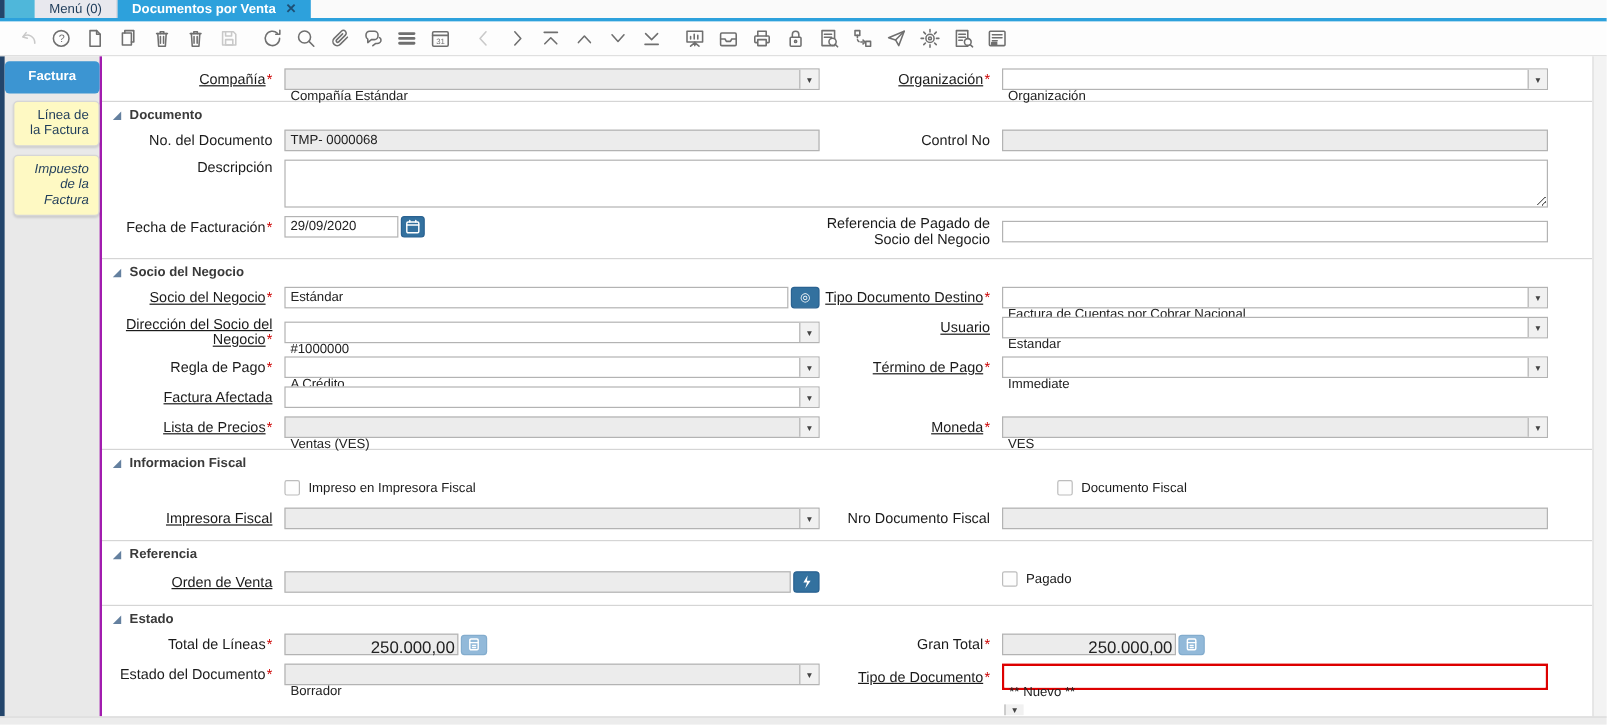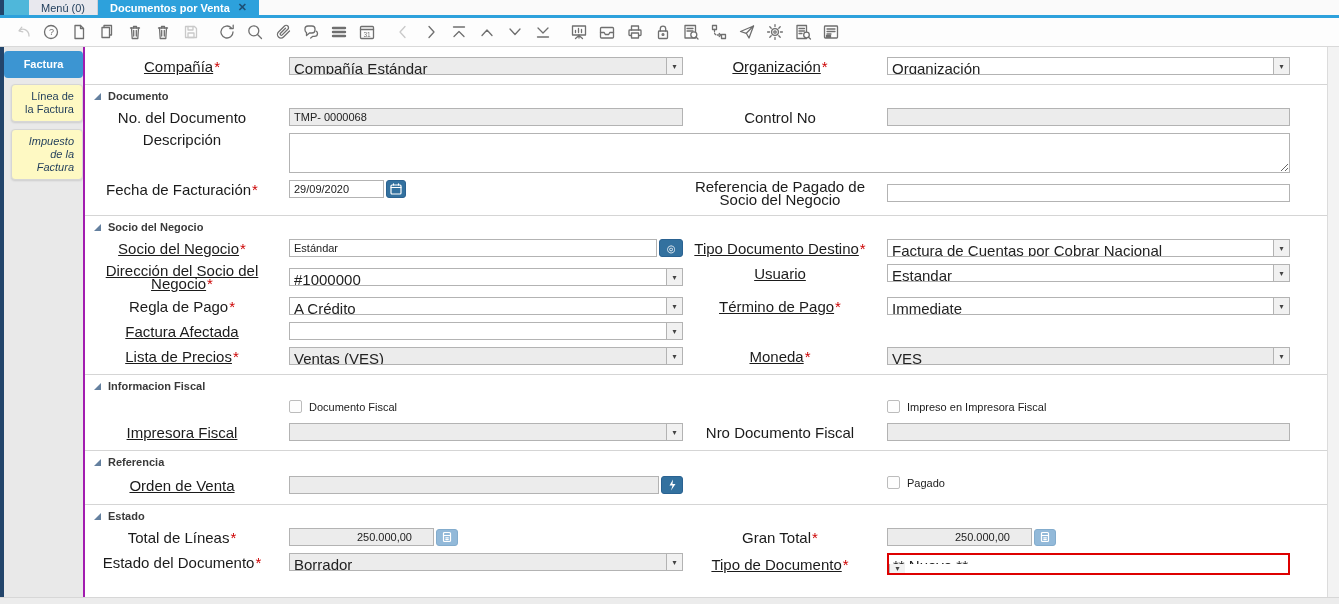--- a/index.html
+++ b/index.html
@@ -36,27 +36,27 @@
 
   .content { flex:1; background:#fff; padding:6px 0 0 0; overflow:hidden; }
   .vscroll { width:12px; background:#f3f3f3; border-left:1px solid #dcdcdc; }
   .bottombar { height:7px; background:#ececec; border-top:1px solid #d7d7d7; }
 
   
   .frow { display:flex; align-items:flex-start; margin:4px 0 7px 0; }
   .half { display:flex; align-items:center; }
   .half.left { width:598px; flex:none; }
   .half.right { flex:1; padding-right:37px; }
-  .lbl { width:204px; flex:none; text-align:center; padding-right:10px; font-size:15px; color:#1b1b1b; line-height:13px; }
+  .lbl { width:152px; flex:none; text-align:right; padding-right:10px; font-size:12px; color:#1b1b1b; line-height:13px; }
   .lbl .t { } .lbl.link .t { text-decoration:underline; cursor:pointer; }
   .req { color:#cc0000; margin-left:1px; }
   .fld { flex:1; display:flex; align-items:center; }
 
   .sel { flex:1; display:flex; align-items:stretch; height:18px; border:1px solid #b3b3b3; background:#fff; }
-  .sel .txt { flex:1; font-size:15px; color:#222; padding:2px 4px; white-space:nowrap; overflow:hidden; }
+  .sel .txt { flex:1; font-size:11px; color:#222; padding:16px 4px; white-space:nowrap; overflow:hidden; }
   .sel .dd { width:16px; flex:none; border-left:1px solid #b3b3b3; background:#f1f1f1; display:flex; align-items:center; justify-content:center; font-size:8px; color:#444; cursor:pointer; }
   .sel.ro { background:#ececec; }
 
   .tbox { flex:1; height:18px; border:1px solid #b3b3b3; background:#fff; font-size:11px; color:#222; padding:2px 4px; font-family:"Liberation Sans", sans-serif; }
   .tbox.ro { background:#ececec; }
   input.tbox { outline:none; }
 
   textarea.ta { flex:1; height:40px; border:1px solid #b3b3b3; background:#fff; resize:both; font-family:"Liberation Sans", sans-serif; font-size:11px; }
 
   .sect { display:flex; align-items:center; border-top:1px solid #d5d5d5; margin:9px 0 6px 0; padding-top:5px; }
@@ -66,21 +66,21 @@
   .cb { width:13px; height:13px; border:1px solid #bcbcbc; border-radius:2px; background:#fdfdfd; cursor:pointer; flex:none; }
   .cblabel { font-size:11px; color:#1b1b1b; margin-left:7px; }
 
   .bluebtn { flex:none; height:18px; border-radius:3px; background:#33719f; border:1px solid #2a6291; color:#fff; display:flex; align-items:center; justify-content:center; cursor:pointer; }
   .bp { width:24px; margin-left:2px; font-size:10px; }
   .cal { width:20px; margin-left:2px; }
   .zoomb { width:22px; margin-left:2px; }
   .calcbtn { flex:none; width:22px; height:17px; border-radius:3px; background:#92b9d9; border:1px solid #83accd; margin-left:2px; display:flex; align-items:center; justify-content:center; cursor:pointer; }
   .bluebtn svg, .calcbtn svg { stroke:#fff; fill:none; stroke-width:1.2; stroke-linecap:round; }
 
-  .amount { flex:none; width:145px; height:18px; border:1px solid #b3b3b3; background:#ececec; font-size:11px; color:#222; text-align:right; padding:2px 21px; }
+  .amount { flex:none; width:145px; height:18px; border:1px solid #b3b3b3; background:#ececec; font-size:14px; color:#222; text-align:right; padding:2px 2px; }
   .redwrap { flex:1; display:flex; border:2px solid #dd0000; }
   .redwrap .sel { border:none;flex-direction:column; }
   .datebox { width:95px; flex:none; }
 </style>
 </head>
 <body>
 
 <div class="app">
 
   <div class="tabbar">
@@ -465,29 +465,29 @@
             </div>
         </div>
       </div>
 
       <div class="sect">
         <span class="tri"></span>
         <span class="st">Informacion Fiscal</span>
       </div>
 
       <div class="frow" style="margin-top:8px; margin-bottom:10px;">
+        <div class="half right">
+          <div class="lbl"></div>
+          <span class="cb"></span>
+          <span class="cblabel">Impreso en Impresora Fiscal</span>
+        </div>
         <div class="half left">
           <div class="lbl"></div>
           <span class="cb"></span>
           <span class="cblabel">Documento Fiscal</span>
-        </div>
-        <div class="half right">
-          <div class="lbl"></div>
-          <span class="cb"></span>
-          <span class="cblabel">Impreso en Impresora Fiscal</span>
         </div>
       </div>
 
       <div class="frow">
         <div class="half left">
           <div class="lbl link"><span class="t">Impresora Fiscal</span></div>
           <div class="fld">
               <div class="sel ro">
                 <span class="txt"></span>
                 <span class="dd">▾</span>

